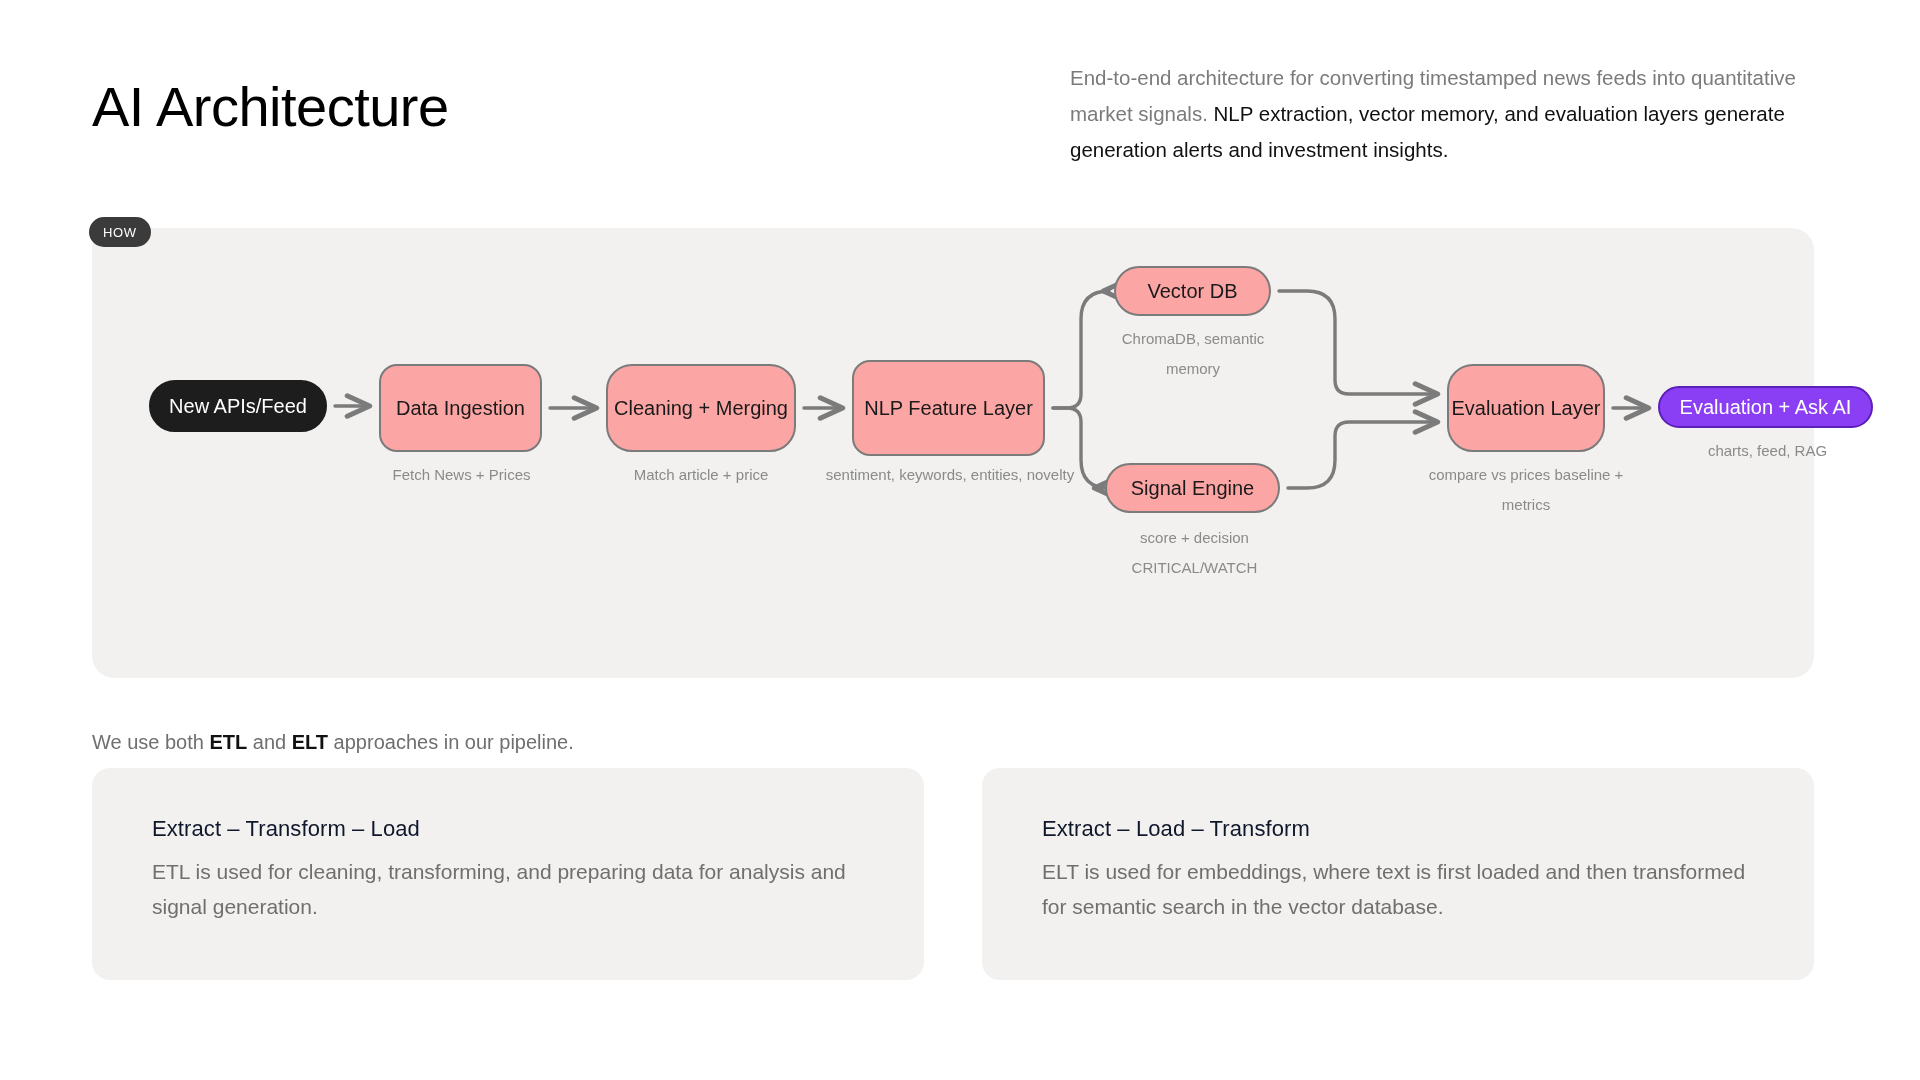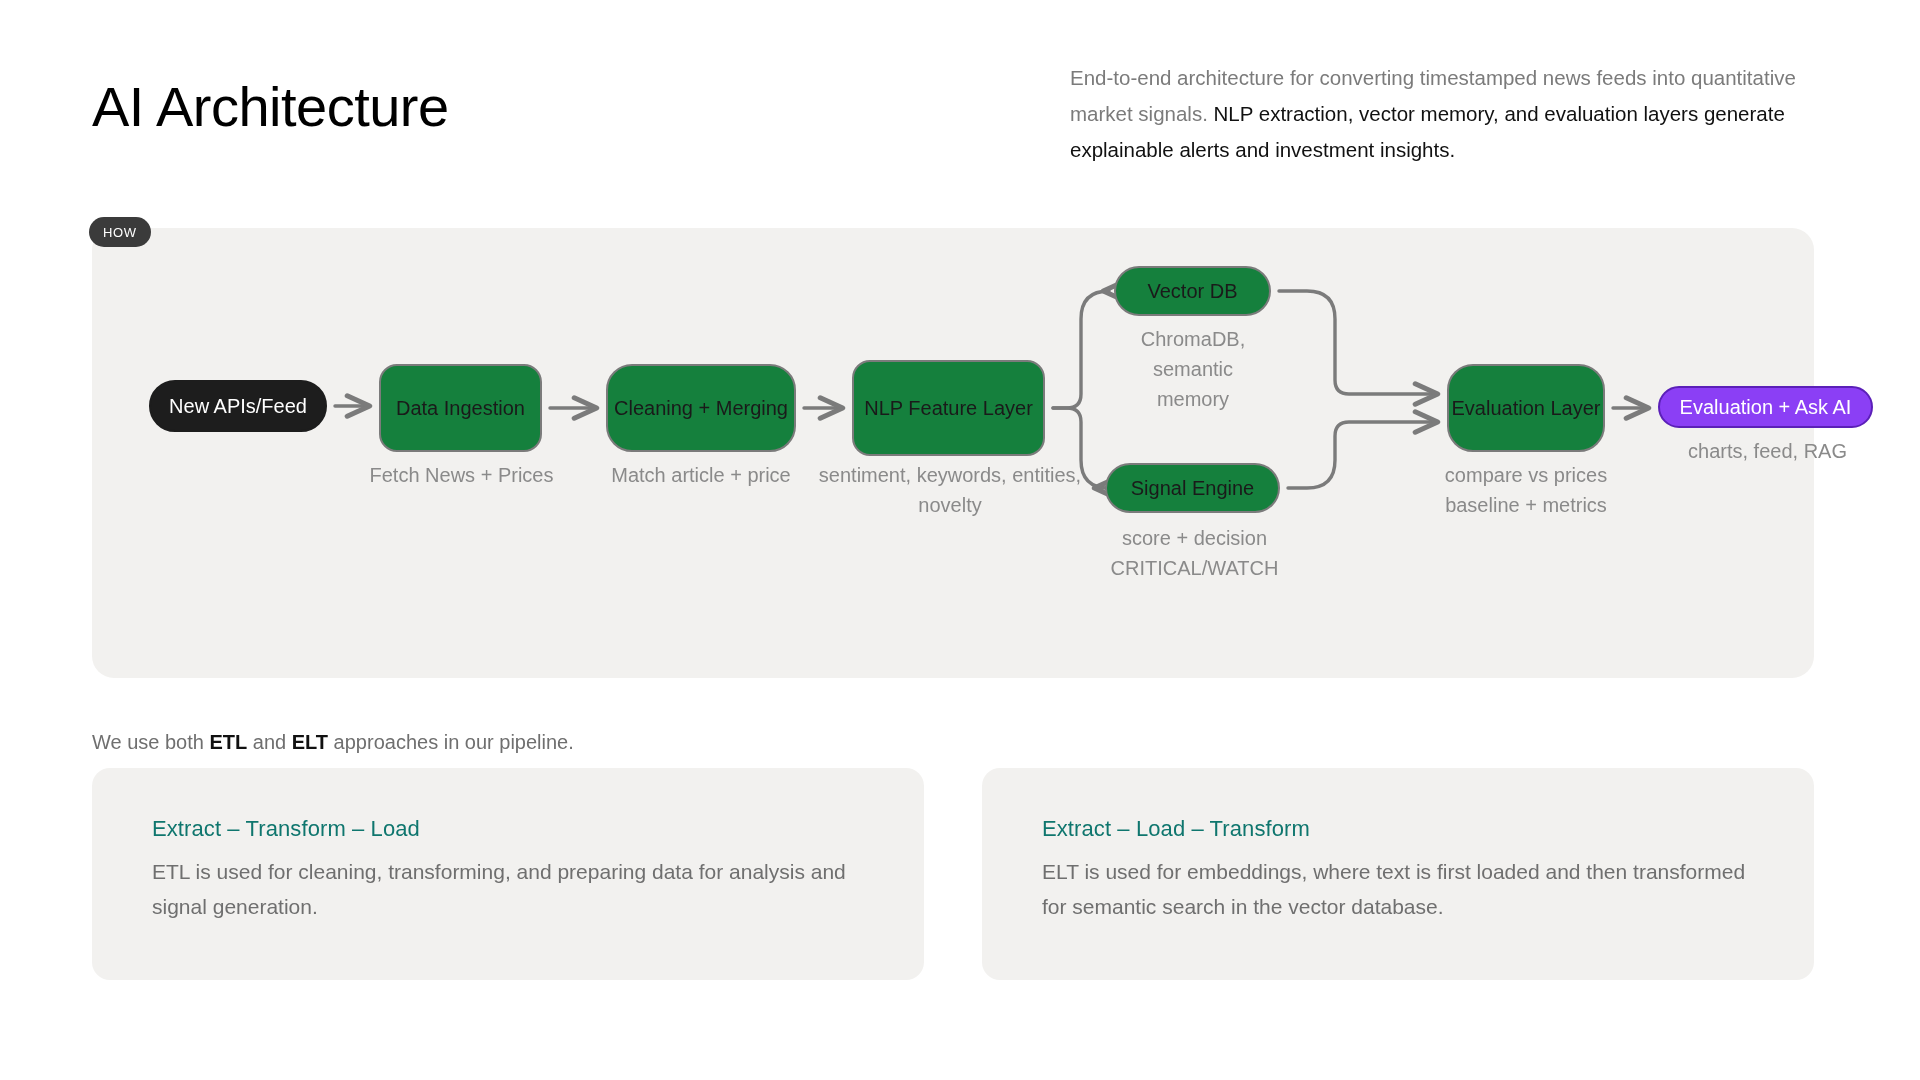--- a/index.html
+++ b/index.html
@@ -91,21 +91,21 @@
   }
 
   
   .node {
     position: absolute;
     box-sizing: border-box;
     display: flex;
     align-items: center;
     justify-content: center;
     text-align: center;
-    background: #15803d;
+    background: #fca5a5;
     border: 2.6px solid #7b7b7b;
     color: #1a1a1a;
     font-size: 20px;
     line-height: 27px;
   }
   .node.dark {
     background: #1d1d1d;
     border-color: #1d1d1d;
     color: #ffffff;
     border-radius: 999px;
@@ -122,21 +122,21 @@
   .node.soft {
     border-radius: 26px;
   }
   .node.box {
     border-radius: 18px;
   }
 
   .cap {
     position: absolute;
     text-align: center;
-    font-size: 20px;
+    font-size: 15px;
     line-height: 30px;
     color: #8a8a8a;
   }
 
   
   #n-source   { left: 57px;  top: 152px; width: 178px; height: 52px; }
   #n-ingest   { left: 287px; top: 136px; width: 163px; height: 88px; }
   #n-clean    { left: 514px; top: 136px; width: 190px; height: 88px; }
   #n-nlp      { left: 760px; top: 132px; width: 193px; height: 96px; }
   #n-vector   { left: 1022px; top: 38px; width: 157px; height: 50px; }
@@ -179,39 +179,39 @@
     box-sizing: border-box;
     width: 832px;
     height: 212px;
     background: #f2f1ef;
     border-radius: 18px;
     padding: 48px 60px 0 60px;
   }
   .card-title {
     font-size: 22px;
     font-weight: 400;
-    color: #0f766e;
+    color: #0f172a;
     margin: 0 0 12px 0;
     letter-spacing: 0.1px;
   }
   .card-body {
     font-size: 21px;
     line-height: 35px;
     color: #6f6f6f;
     margin: 0;
   }
 </style>
 </head>
 <body>
 
 <div class="page">
 
   <div class="header">
     <h1 class="page-title">AI Architecture</h1>
-    <p class="intro"><span>End-to-end architecture for converting timestamped news feeds into quantitative market signals. </span><span class="strong">NLP extraction, vector memory, and evaluation layers generate explainable alerts and investment insights.</span></p>
+    <p class="intro"><span>End-to-end architecture for converting timestamped news feeds into quantitative market signals. </span><span class="strong">NLP extraction, vector memory, and evaluation layers generate generation alerts and investment insights.</span></p>
   </div>
 
   <div class="panel">
     <div class="panel-badge">HOW</div>
 
     <div class="flow">
 
       <svg viewBox="0 0 1722 450">
         <defs>
           <marker id="ah" markerWidth="10" markerHeight="10" refX="7.4" refY="4" orient="auto" markerUnits="strokeWidth">

